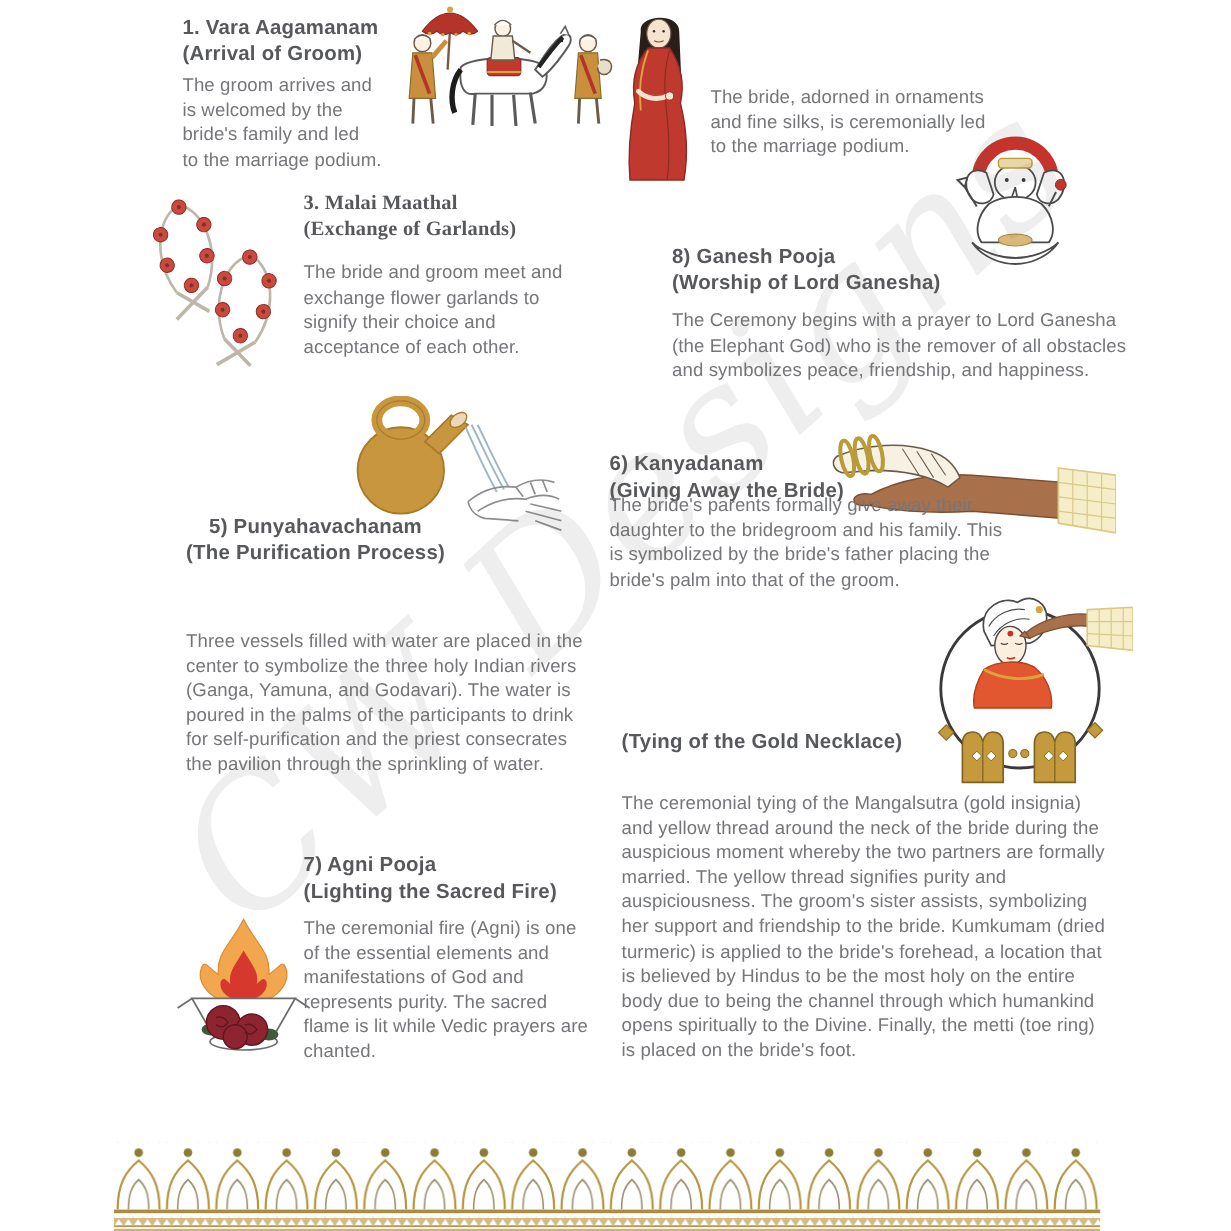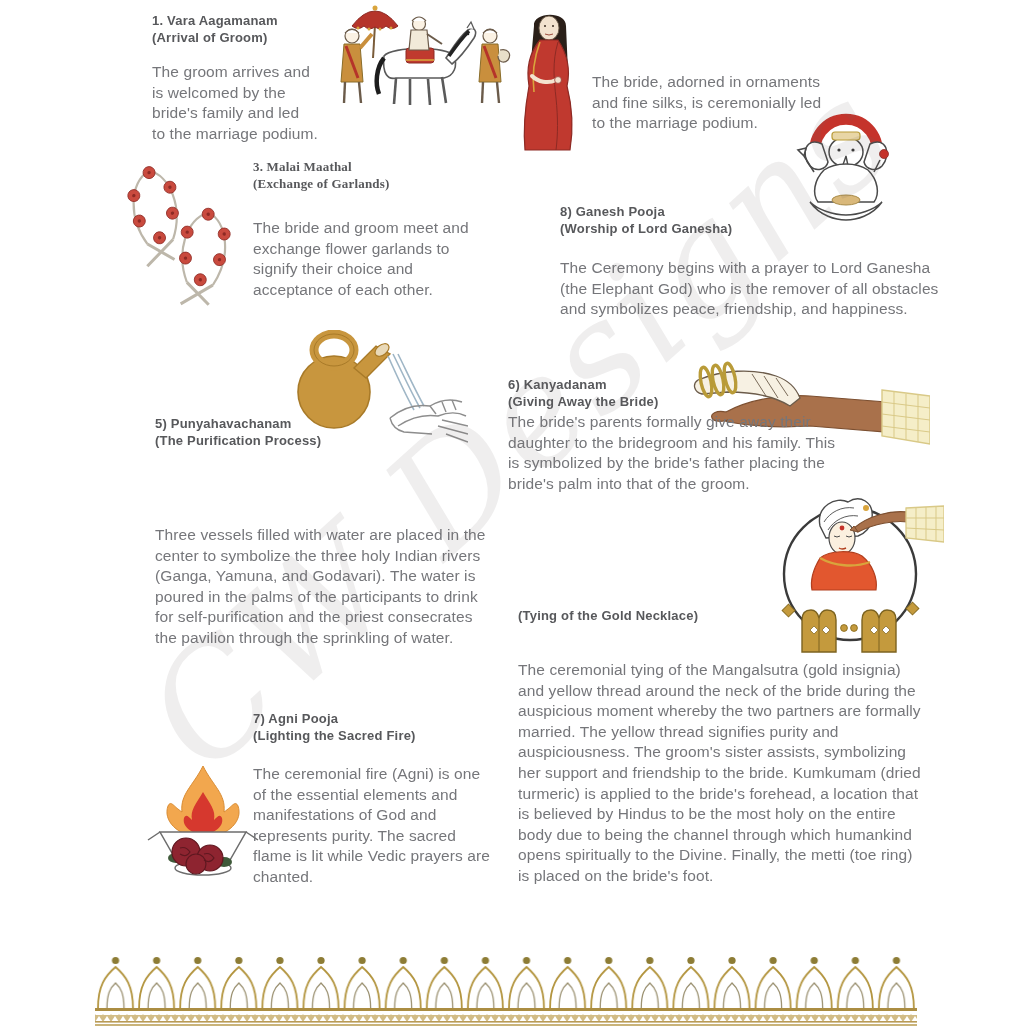--- a/index.html
+++ b/index.html
@@ -1,20 +1,20 @@
 <!DOCTYPE html>
 <html><head>
 <meta charset="utf-8">
 <style>
   html,body { margin:0; padding:0; background:#ffffff; }
   .page {
     position:relative; width:1026px; height:1026px; background:#ffffff;
     overflow:hidden; font-family:"Liberation Sans", sans-serif;
   }
-  .sec-title { position:absolute; z-index:3; font-size:13px; font-weight:700;
+  .sec-title { position:absolute; z-index:3; font-size:17px; font-weight:700;
     color:#57585b; line-height:1.32; letter-spacing:.2px; }
   .sec-body  { position:absolute; z-index:3; font-size:15.5px; font-weight:400;
     color:#75767a; line-height:1.33; letter-spacing:.1px; }
   .illus { position:absolute; z-index:2; }
   .wrap-spacer { float:right; }
   .watermark {
     position:absolute; z-index:6; left:30px; top:340px; width:980px;
     text-align:center; font-family:"DejaVu Serif", serif; font-style:italic;
     font-size:148px; letter-spacing:3px; color:rgba(110,104,98,0.11);
     transform:rotate(-42deg); pointer-events:none; white-space:nowrap;
@@ -166,21 +166,21 @@
       <circle cx="73" cy="42" r="1.6" fill="#333"></circle>
     <path d="M66,48 C63,58 59,64 61,72 C62,78 70,78 70,72 C70,66 68,58 66,48 Z" fill="#fff" stroke="#4a4a4a" stroke-width="1.4"></path>
     <path d="M44,62 C34,72 32,86 38,94 L94,94 C100,86 98,72 88,62 C76,54 56,54 44,62 Z" fill="#fff" stroke="#4a4a4a" stroke-width="1.5"></path>
     <path d="M30,94 C40,108 56,112 66,112 C76,112 92,108 102,94 C94,102 78,107 66,107 C54,107 38,102 30,94 Z" fill="#fff" stroke="#4a4a4a" stroke-width="1.5"></path>
     <path d="M24,48 L34,64 M24,48 L18,42 L26,40 Z" stroke="#4a4a4a" stroke-width="1.6" fill="#fff"></path>
     <circle cx="104" cy="46" r="4.5" fill="#c5332b" stroke="#8d2a24" stroke-width="0.8"></circle>
     <line x1="100" y1="52" x2="94" y2="64" stroke="#4a4a4a" stroke-width="1.6"></line>
     <ellipse cx="66" cy="92" rx="14" ry="5" fill="#d9b87a" stroke="#a88a46" stroke-width="1"></ellipse>
   </svg>
 
-  <div class="sec-title" style="left:155px; top:415px;">
+  <div class="sec-title" style="left:155px; top:428px;text-align:center;">
     <div>5) Punyahavachanam</div>
     <div>(The Purification Process)</div>
   </div>
   <div class="sec-body" style="left:155px; top:482px; width:332px;margin-top:43px;">Three vessels filled with water are placed in the center to symbolize the three holy Indian rivers (Ganga, Yamuna, and Godavari). The water is poured in the palms of the participants to drink for self-purification and the priest consecrates the pavilion through the sprinkling of water.</div>
   <svg class="illus" style="left:272px; top:330px;" width="196" height="120" viewBox="0 0 196 120">
     <g>
       <circle cx="62" cy="62" r="36" fill="#c8963e" stroke="#a87a28" stroke-width="1.6"></circle>
       <path d="M82,38 L104,16 L118,24 L94,48 Z" fill="#c8963e" stroke="#a87a28" stroke-width="1.4"></path>
       <ellipse cx="110" cy="20" rx="8" ry="5" fill="#e9d9b8" stroke="#a87a28" stroke-width="1.2" transform="rotate(-38 110 20)"></ellipse>
       <ellipse cx="62" cy="20" rx="20" ry="16" fill="none" stroke="#c8963e" stroke-width="9"></ellipse>

